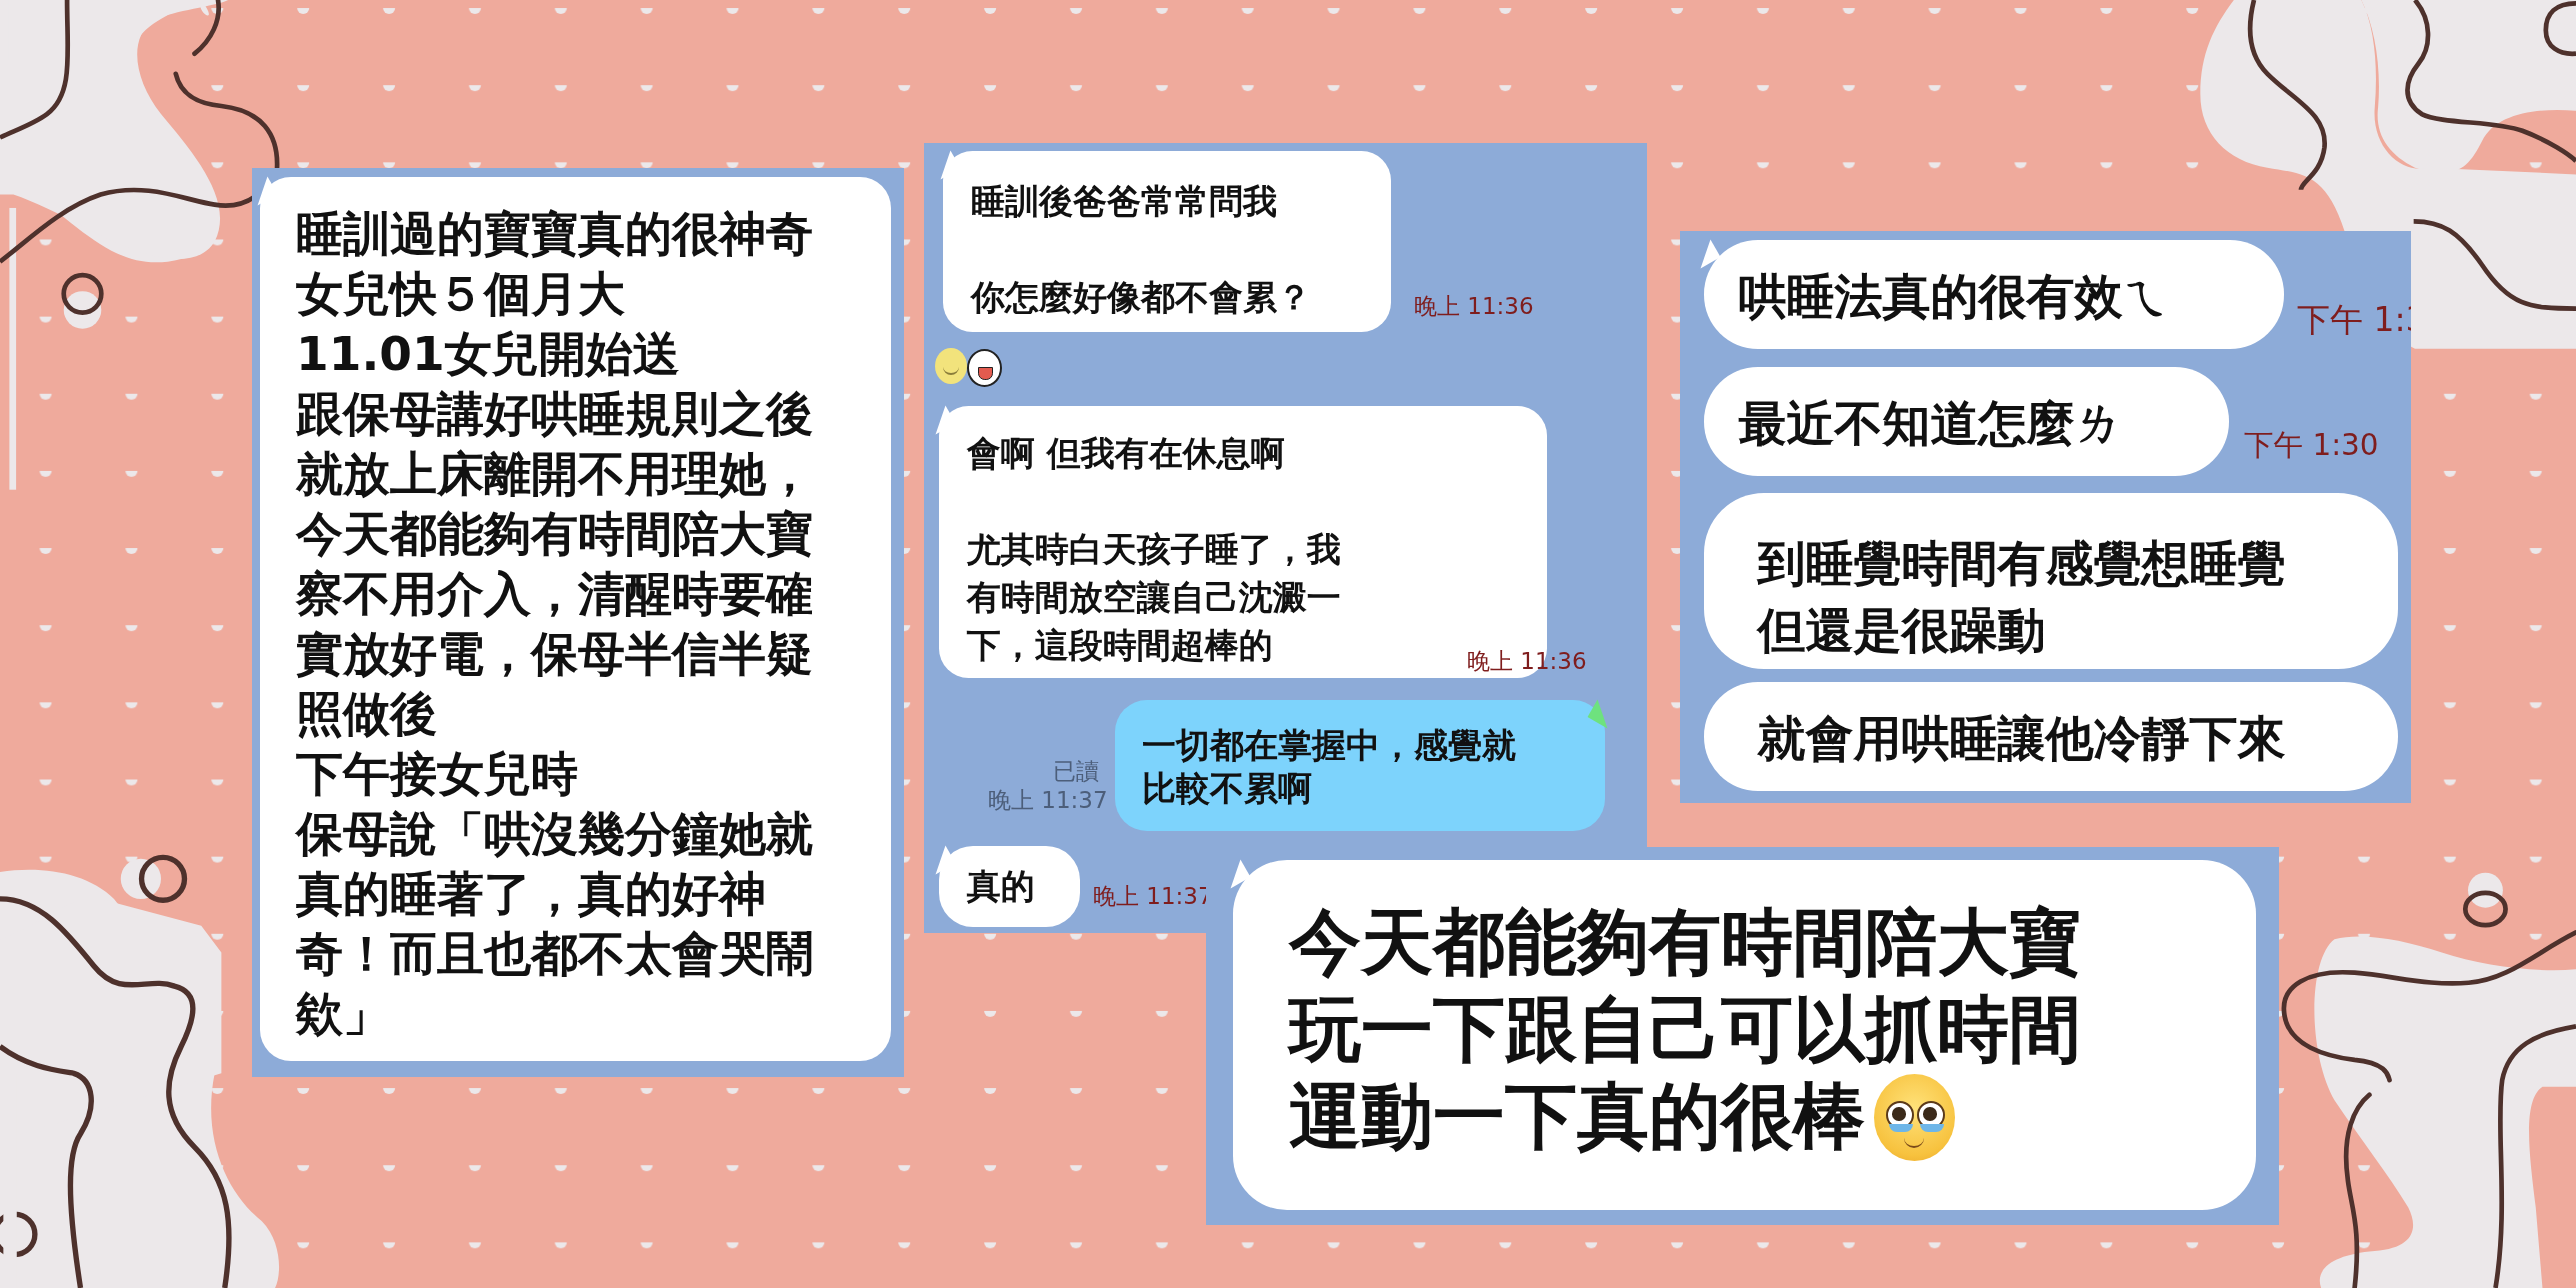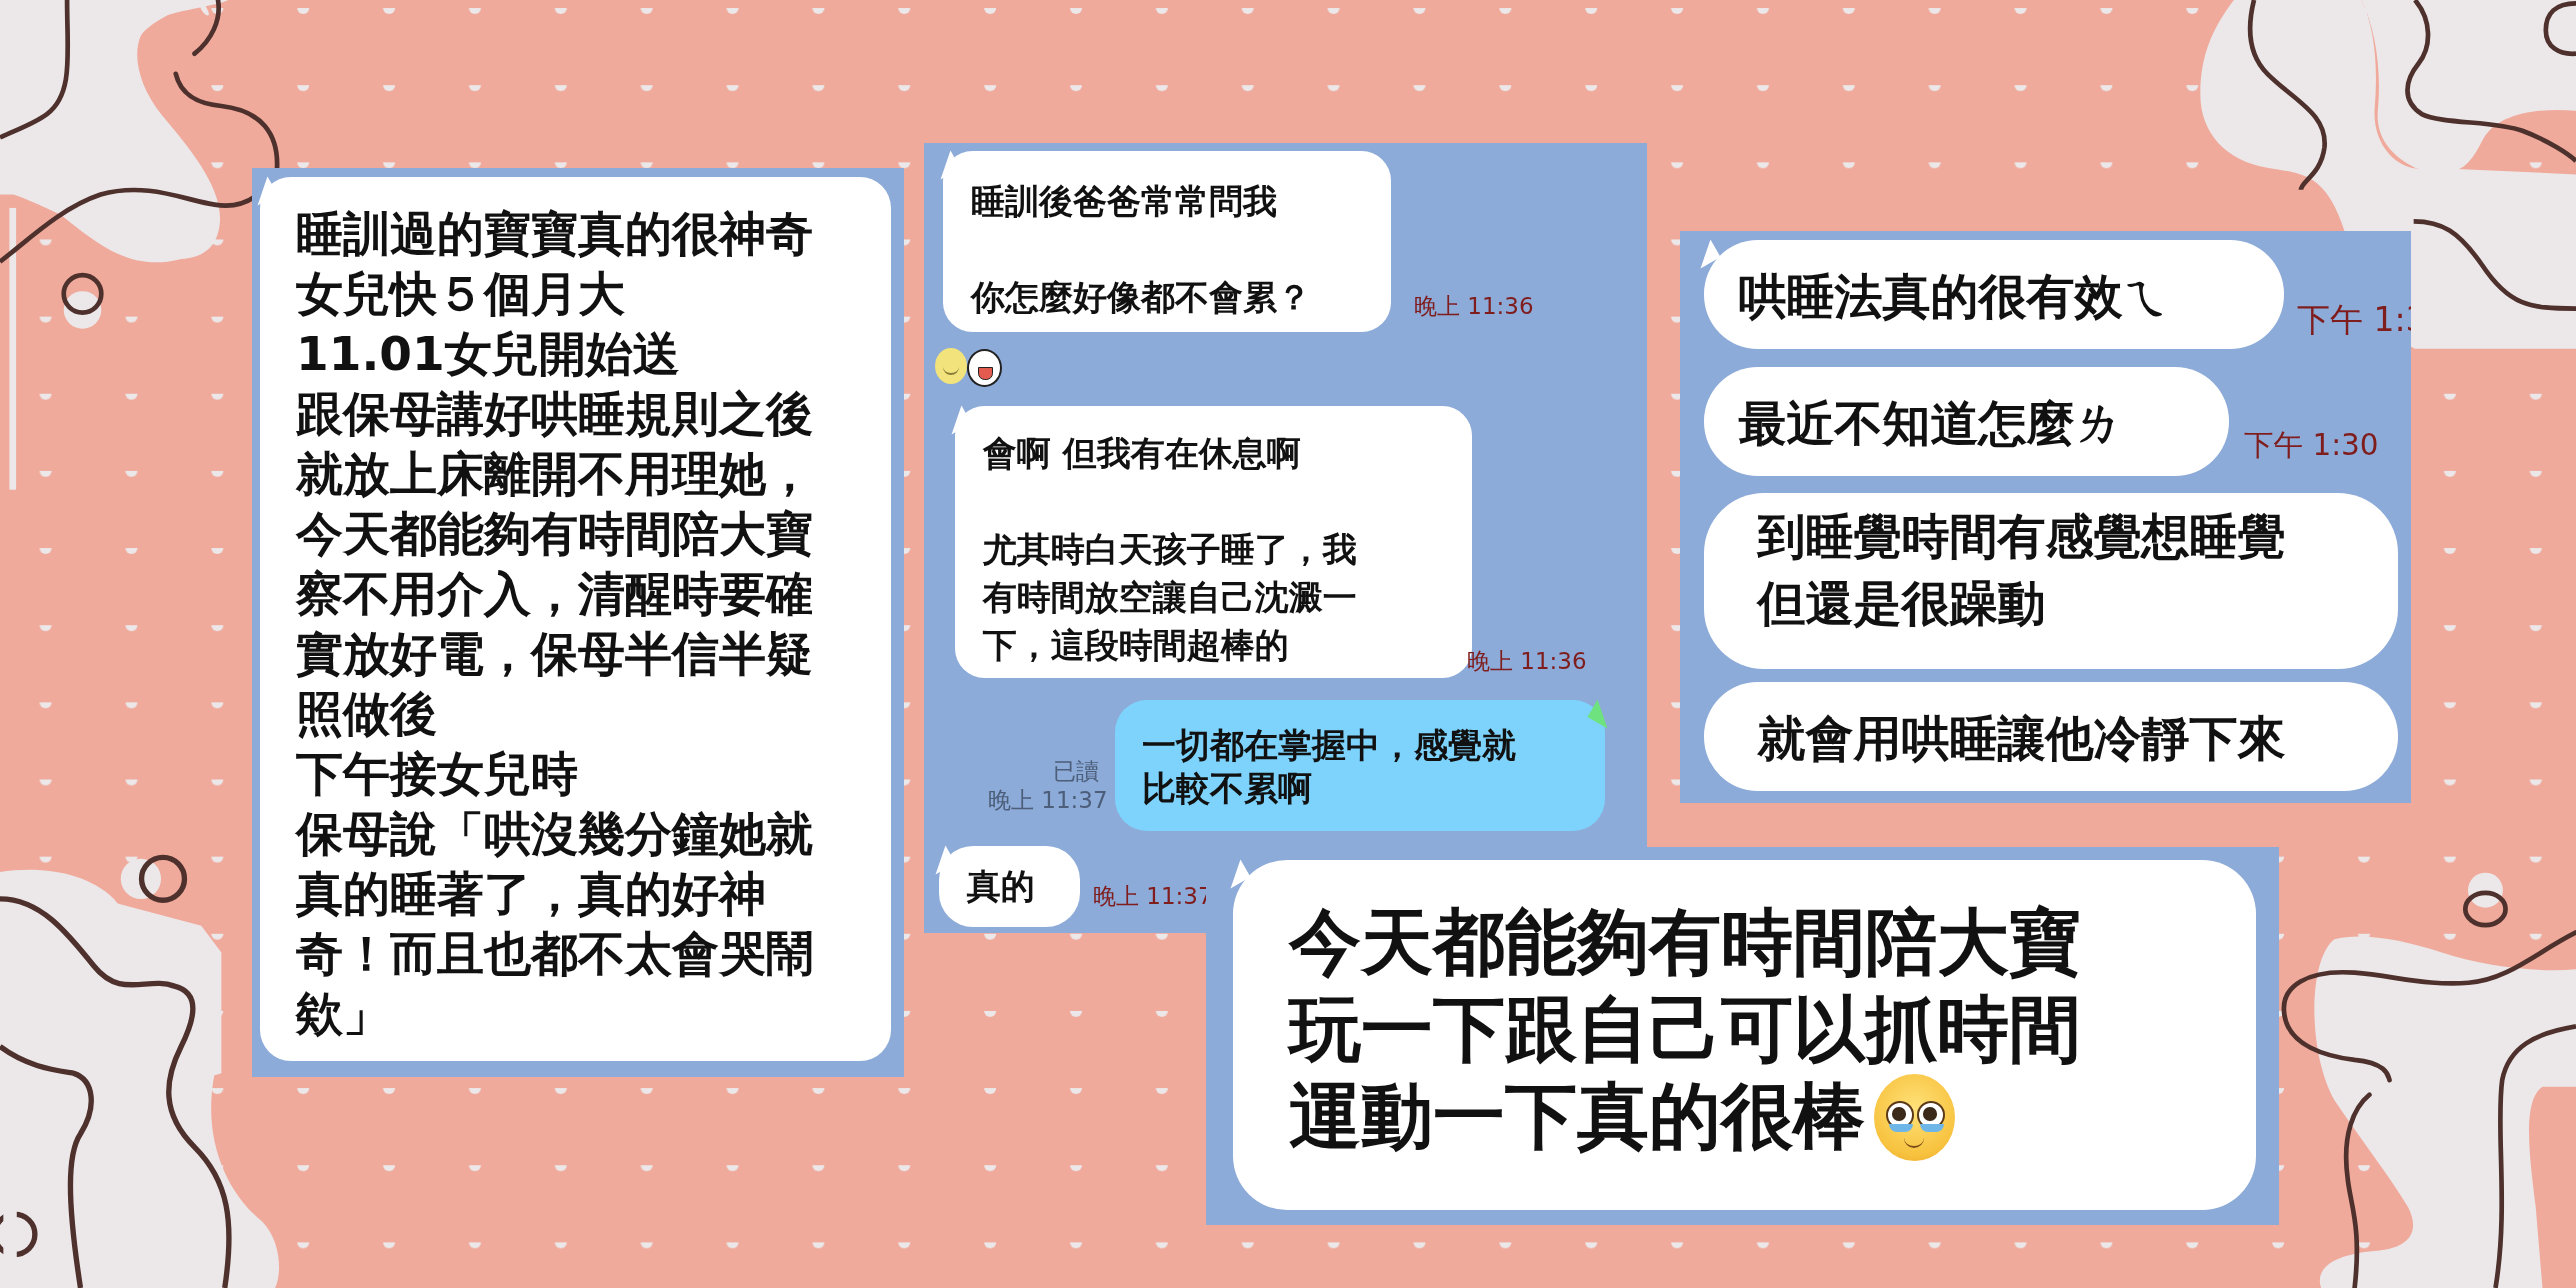--- a/index.html
+++ b/index.html
@@ -131,21 +131,21 @@
   <div class="bubble tail" style="left:19px; top:8px; width:448px; height:181px; border-radius:29.5px; font-size:34px; padding:25.5px 0 0 28px; box-sizing:border-box; line-height:48px; font-weight:normal;">
     <span class="line" style="font-weight:bold;">睡訓後爸爸常常問我</span>
     <span class="line" style="height:48px;"></span>
     <span class="line" style="font-weight:bold;">你怎麼好像都不會累？</span>
   </div>
   <span class="ts" style="left:490px; top:148px;">晚上 11:36</span>
 
   <span class="emoji-smile" style="left:10.7px; top:205px;"></span>
   <span class="emoji-laugh" style="left:43px; top:206px;"></span>
 
-  <div class="bubble tail" style="left:14.8px; top:263px; width:517px; height:272px; border-radius:29.5px; font-size:34px; padding:23px 0 0 28px; box-sizing:border-box; line-height:48px;margin-left:16px;">
+  <div class="bubble tail" style="left:14.8px; top:263px; width:608px; height:272px; border-radius:29.5px; font-size:34px; padding:23px 0 0 28px; box-sizing:border-box; line-height:48px;">
     <span class="line">會啊 但我有在休息啊</span>
     <span class="line" style="height:48px;"></span>
     <span class="line">尤其時白天孩子睡了，我</span>
     <span class="line">有時間放空讓自己沈澱一</span>
     <span class="line">下，這段時間超棒的</span>
   </div>
   <span class="ts" style="left:543px; top:503px;">晚上 11:36</span>
 
   <div class="read" style="left:64px; top:614px; width:111px;">
     <span class="line">已讀</span>
@@ -168,21 +168,21 @@
   <div class="bubble tail" style="left:23.5px; top:8.7px; width:580px; height:109px; border-radius:54px; font-size:48px; padding:27px 0 0 35px; box-sizing:border-box;">
     <span class="line">哄睡法真的很有效ㄟ</span>
   </div>
   <span class="ts" style="left:617px; top:67px; font-size:33px;">下午 1:3</span>
 
   <div class="bubble" style="left:23.5px; top:136px; width:525px; height:109px; border-radius:54px; font-size:48px; padding:27px 0 0 35px; box-sizing:border-box;">
     <span class="line">最近不知道怎麼ㄌ</span>
   </div>
   <span class="ts" style="left:564px; top:195px; font-size:29.5px;">下午 1:30</span>
 
-  <div class="bubble" style="left:23.5px; top:262px; width:694px; height:176px; border-radius:60px; font-size:48px; padding:10px 0 0 54px; box-sizing:border-box; line-height:67px;">
+  <div class="bubble" style="left:23.5px; top:262px; width:694px; height:176px; border-radius:60px; font-size:48px; padding:37px 0 0 54px; box-sizing:border-box; line-height:67px;">
     <span class="line">到睡覺時間有感覺想睡覺</span>
     <span class="line">但還是很躁動</span>
   </div>
 
   <div class="bubble" style="left:23.5px; top:451px; width:694px; height:109px; border-radius:54px; font-size:48px; padding:27px 0 0 54px; box-sizing:border-box;">
     <span class="line">就會用哄睡讓他冷靜下來</span>
   </div>
 </div>
 
 <div class="panel" style="left:1206px; top:847px; width:1073px; height:378px;">

